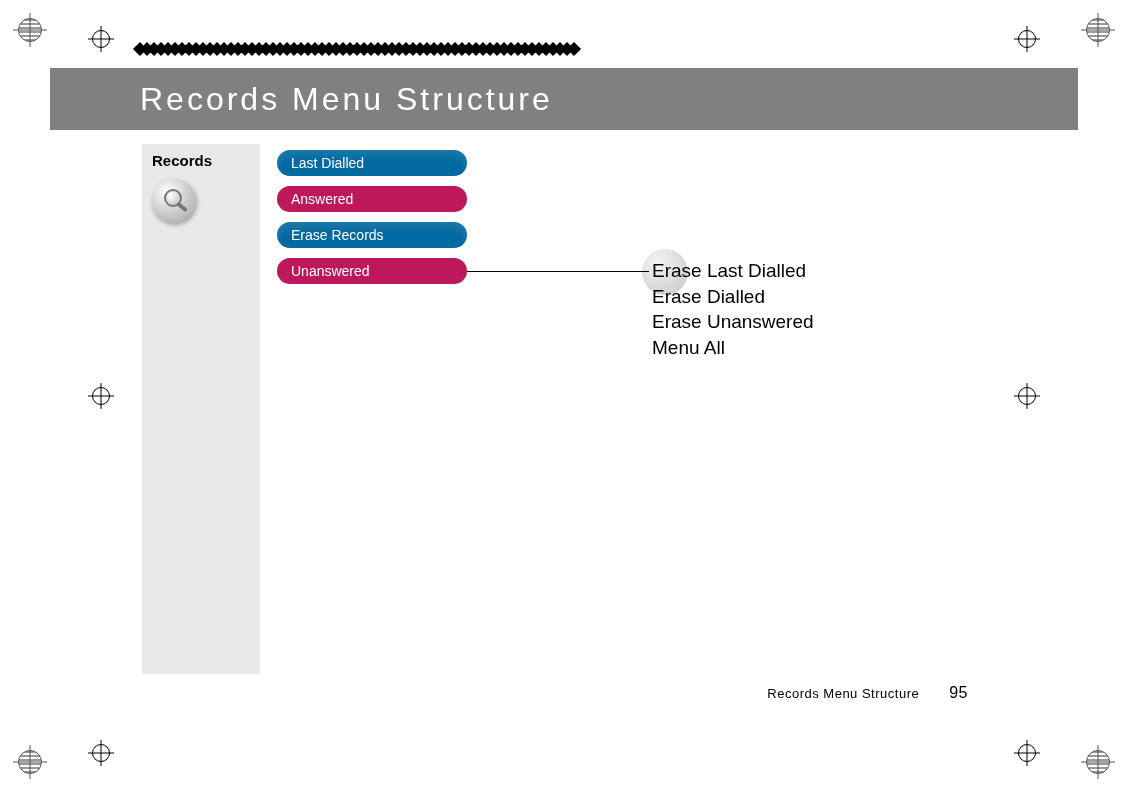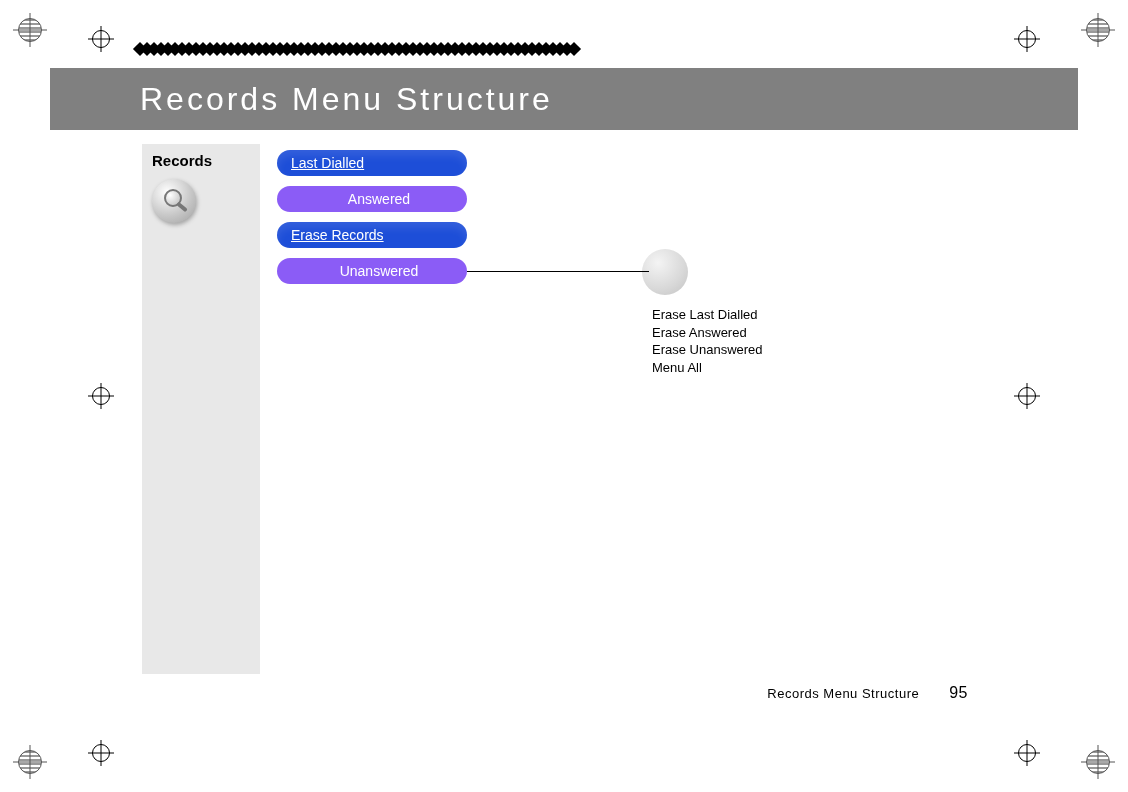--- a/index.html
+++ b/index.html
@@ -151,22 +151,22 @@
     height: 26px;
     border-radius: 13px;
     color: #fff;
     font-size: 14px;
     font-weight: 500;
     display: flex;
     align-items: center;
     padding-left: 14px;
     position: relative;
   }
-  .pill-dark { background: #1d4ed8; box-shadow: inset 0 6px 8px rgba(255,255,255,0.1); text-decoration: underline; }
-  .pill-mid  { background: #8b5cf6; justify-content: center; }
+  .pill-dark { background: #0369a1; box-shadow: inset 0 6px 8px rgba(255,255,255,0.1); }
+  .pill-mid  { background: #be185d; }
 
   .connector-line {
     position: absolute;
     left: 325px;
     top: 127px;
     height: 1px;
     width: 182px;
     background: #000;
   }
   .connector-dot {
@@ -175,24 +175,23 @@
     top: 105px;
     width: 46px; height: 46px;
     border-radius: 50%;
     background: radial-gradient(circle at 35% 30%, #f4f4f4, #d8d8d8 60%, #c2c2c2);
   }
 
   .sub-list {
     position: absolute;
     left: 510px;
     top: 114px;
-    font-size: 13px;
+    font-size: 19px;
     color: #000;
     line-height: 1.35;
-    margin-top: 48px;
   }
 
   .footer {
     position: absolute;
     right: 110px;
     bottom: 50px;
     font-size: 13px;
     color: #000;
     display: flex;
     align-items: baseline;
@@ -312,21 +311,21 @@
       <div class="pill pill-mid">
         <span>Unanswered</span>
       </div>
     </div>
 
     <div class="connector-dot"></div>
     <div class="connector-line"></div>
 
     <div class="sub-list">
       <div>Erase Last Dialled</div>
-      <div>Erase Answered</div>
+      <div>Erase Dialled</div>
       <div>Erase Unanswered</div>
       <div>Menu All</div>
     </div>
 
   </div>
 
   <div class="footer">
     <span>Records Menu Structure</span>
     <span class="pnum">95</span>
   </div>

